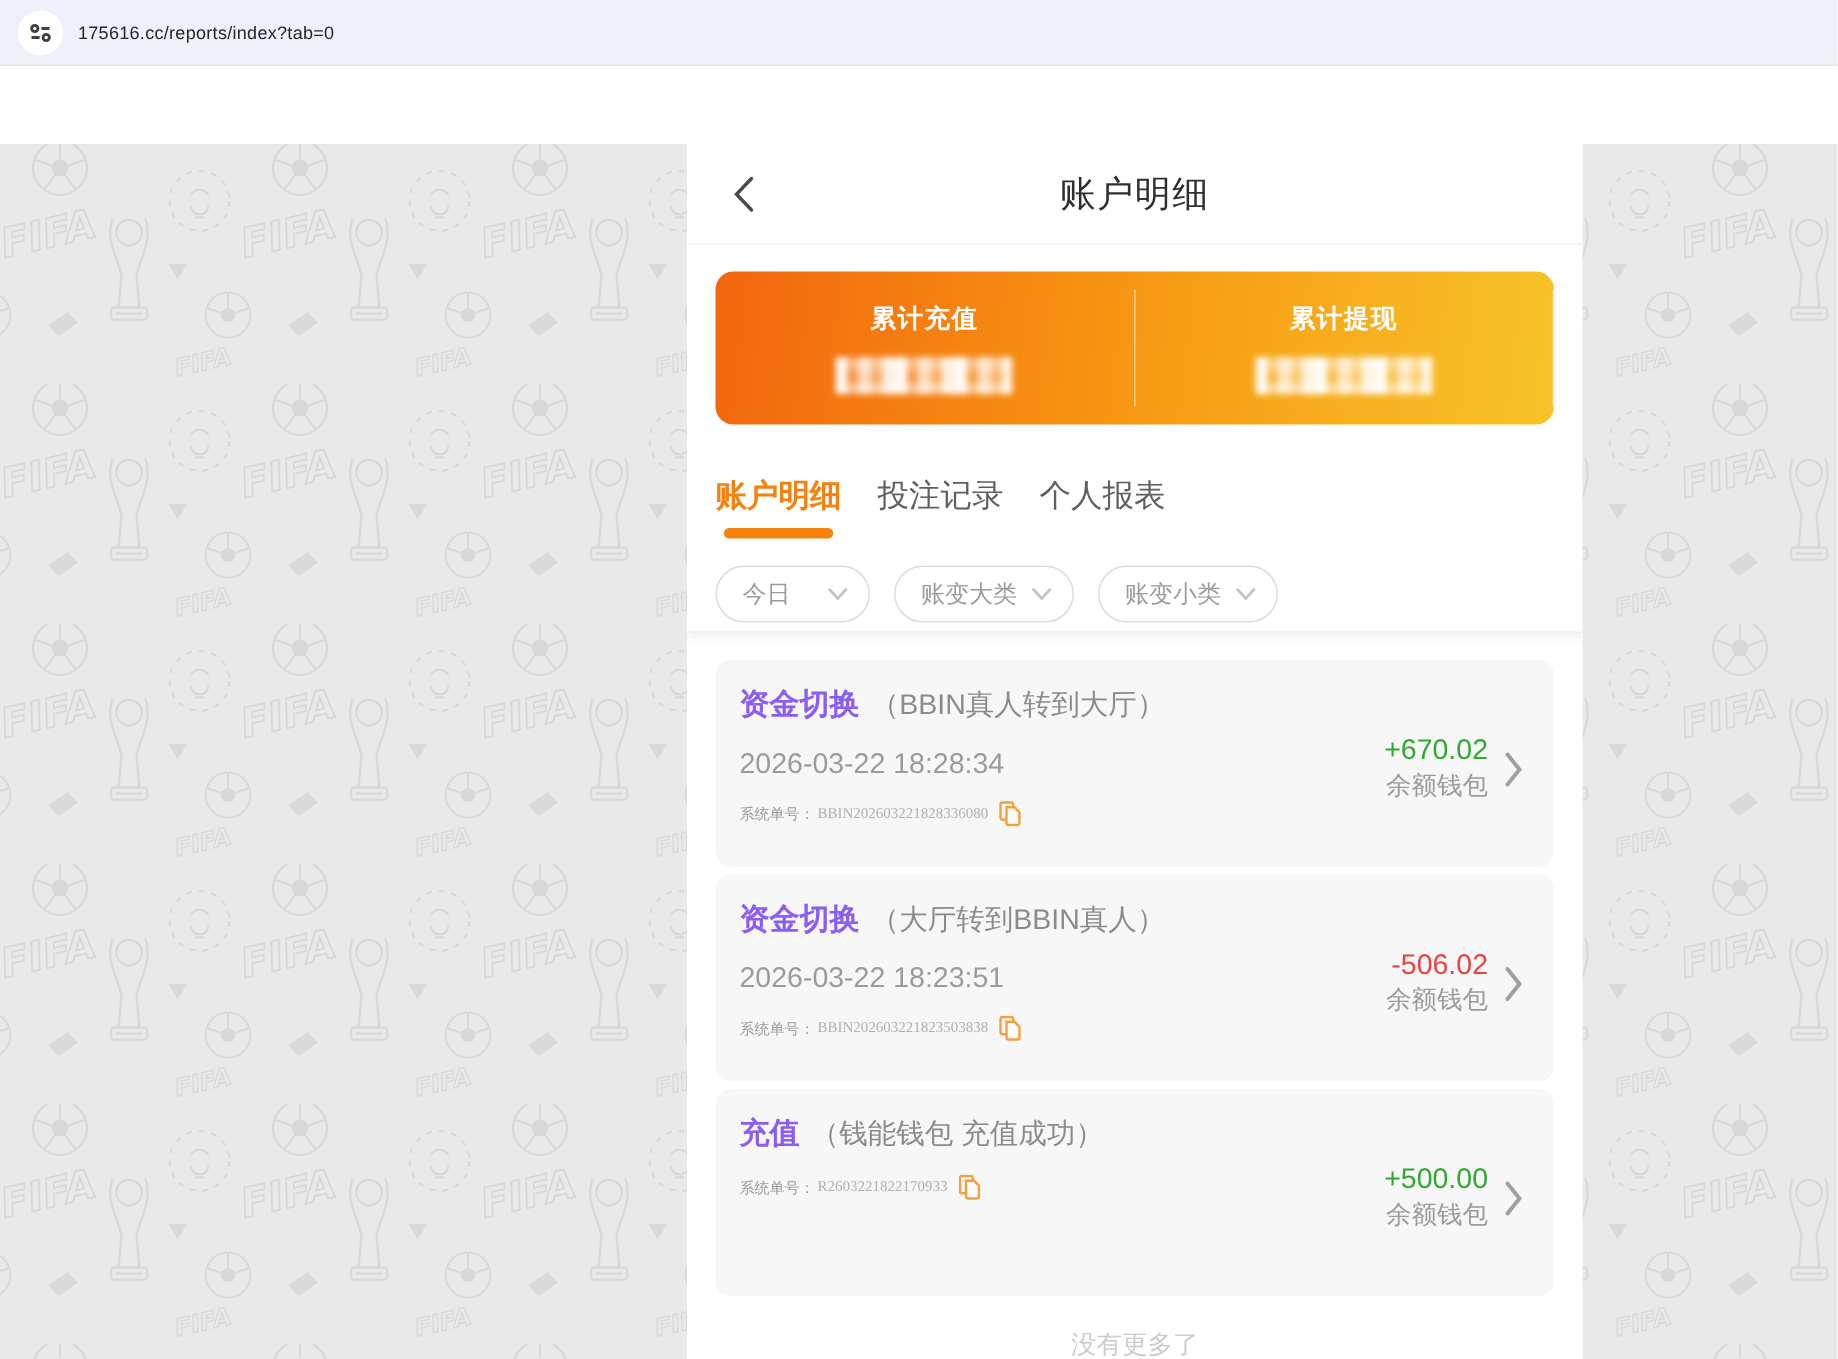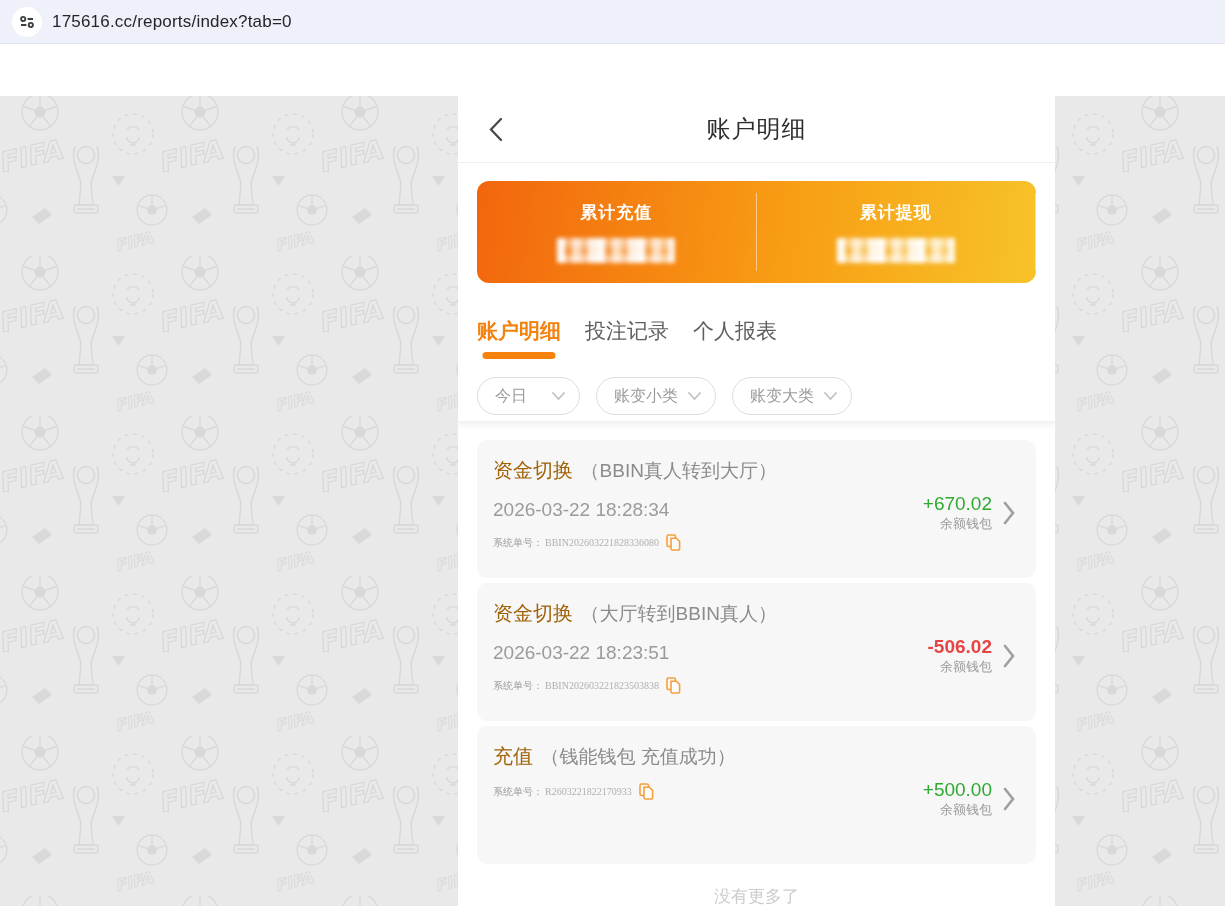--- a/index.html
+++ b/index.html
@@ -4,21 +4,21 @@
 <style>
   * { margin:0; padding:0; box-sizing:border-box; }
   html,body { width:1225px; height:906px; overflow:hidden;
     font-family:"Liberation Sans","DejaVu Sans",sans-serif; background:#fff; }
 
   
   .browser-bar { height:44px; background:#eef1f9; display:flex; align-items:center;
     padding:0 12px; border-bottom:1px solid #e2e5ef; }
   .site-info-btn { width:30px; height:30px; border-radius:50%; background:#fff;
     display:flex; align-items:center; justify-content:center; margin-right:10px; flex:0 0 auto; }
-  .url-text { font-size:17px; color:#23262b; letter-spacing:.2px; }
+  .url-text { font-size:12px; color:#23262b; letter-spacing:.2px; }
 
   
   .page { position:relative; width:1112px; height:862px; background:#fff; }
   .bg-pattern { position:absolute; left:0; top:52px; width:1225px; height:810px; display:block; }
 
   
   .panel { position:absolute; left:458px; top:52px; width:597px; height:810px;
     background:#fff; overflow:hidden; }
 
   .panel-header { position:relative; height:67px; display:flex; align-items:center;
@@ -56,32 +56,32 @@
   .pill { height:38px; border:1px solid #dcdcdc; border-radius:19px; background:#fff;
     display:flex; align-items:center; justify-content:space-between;
     padding:0 14px 0 17px; font-size:16px; color:#9b9b9b; cursor:pointer; }
   .pill-sm { width:103px; } .pill-md { width:120px; }
 
   
   .txn-list { padding:18px 19px 0; background:#fff; }
   .txn-card { background:#f7f7f8; border-radius:10px; height:138px; margin-bottom:5px;
     padding:17px 20px 0 16px; display:flex; justify-content:space-between; cursor:pointer; }
   .txn-title { font-size:20px; line-height:26px; }
-  .txn-type { color:#a16207; font-weight:400;margin-top:36px; }
+  .txn-type { color:#8b5cf6; font-weight:700;margin-top:36px; }
   .txn-detail { color:#8b8b8b; font-weight:400; margin-left:2px; font-size:19px; }
   .txn-date { margin-top:15px; font-size:19px; color:#9b9b9b; }
   .txn-order { margin-top:13px; font-size:10px; color:#9b9b9b; display:flex; align-items:center; }
   .order-no { color:#b0b0b0; margin-left:2px;font-family:Liberation Serif, serif; }
   .copy-icon { margin-left:7px; display:inline-flex; cursor:pointer; }
   .txn-right { display:flex; align-items:center; gap:10px; padding-bottom:10px; }
   .amounts { display:flex; flex-direction:column; align-items:flex-end; }
   .amount { font-size:19px; }
   .amount.pos { color:#30a930; }
-  .amount.neg { color:#e64444;font-weight:bold; }
-  .wallet { font-size:13px; color:#9b9b9b; }
+  .amount.neg { color:#e64444; }
+  .wallet { font-size:17px; color:#9b9b9b; }
   .chev { display:inline-flex; }
 
   .no-more { margin-top:21px; text-align:center; font-size:17px; color:#cccccc; }
 </style>
 </head>
 <body>
 
 <div class="browser-bar">
   <div class="site-info-btn">
     <svg width="16" height="16" viewBox="0 0 16 16">
@@ -185,27 +185,27 @@
       </div>
 
       <div class="filters">
         <div class="pill pill-sm">
           <span>今日</span>
           <svg width="13" height="8" viewBox="0 0 13 8">
             <path d="M1 1 L6.5 7 L12 1" fill="none" stroke="#c3c3c3" stroke-width="1.8" stroke-linecap="round"></path>
           </svg>
         </div>
         <div class="pill pill-md">
-          <span>账变小类</span>
+          <span>账变大类</span>
           <svg width="13" height="8" viewBox="0 0 13 8">
             <path d="M1 1 L6.5 7 L12 1" fill="none" stroke="#c3c3c3" stroke-width="1.8" stroke-linecap="round"></path>
           </svg>
         </div>
         <div class="pill pill-md">
-          <span>账变大类</span>
+          <span>账变小类</span>
           <svg width="13" height="8" viewBox="0 0 13 8">
             <path d="M1 1 L6.5 7 L12 1" fill="none" stroke="#c3c3c3" stroke-width="1.8" stroke-linecap="round"></path>
           </svg>
         </div>
       </div>
     </div>
 
     <div class="txn-list">
 
       <div class="txn-card">

